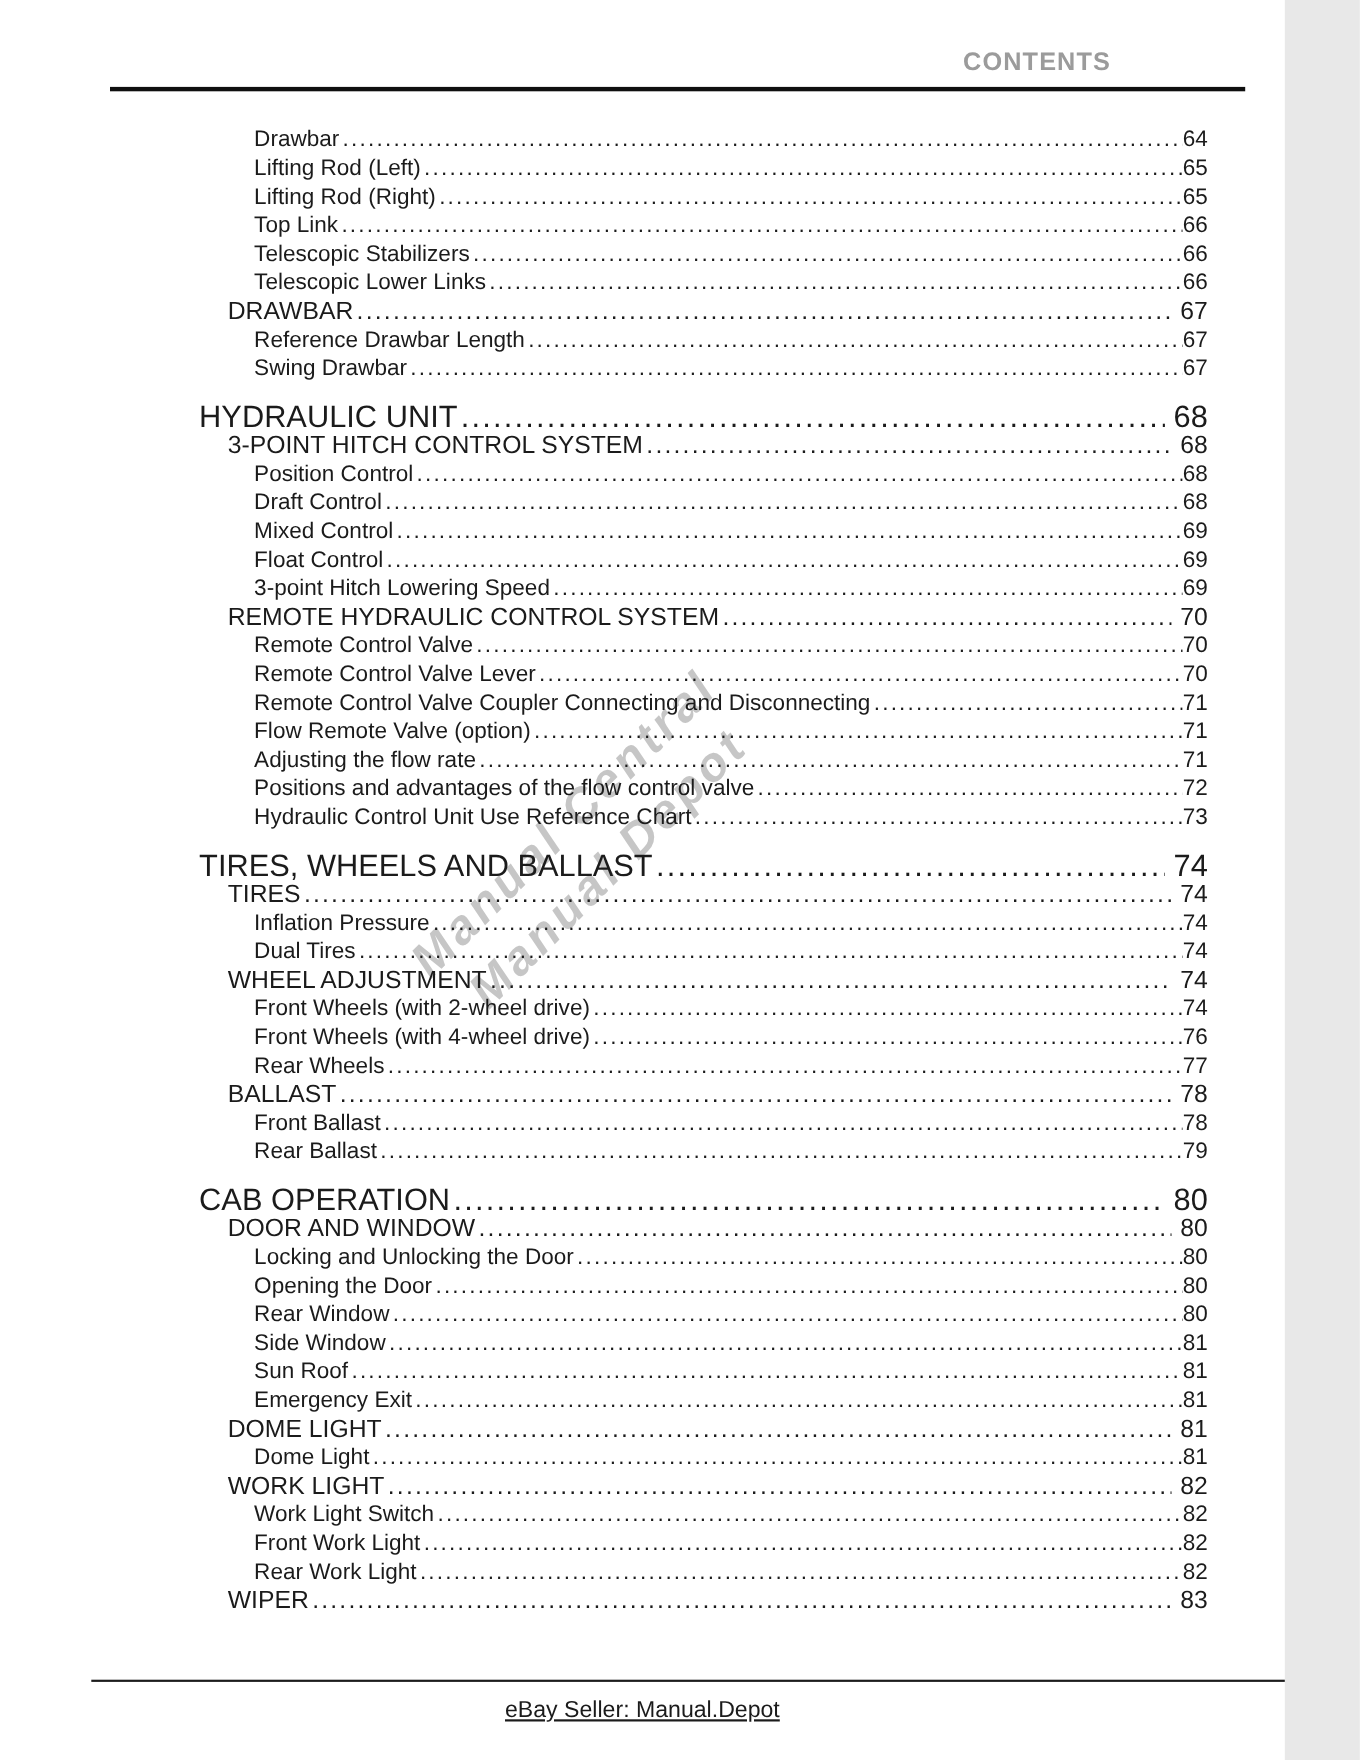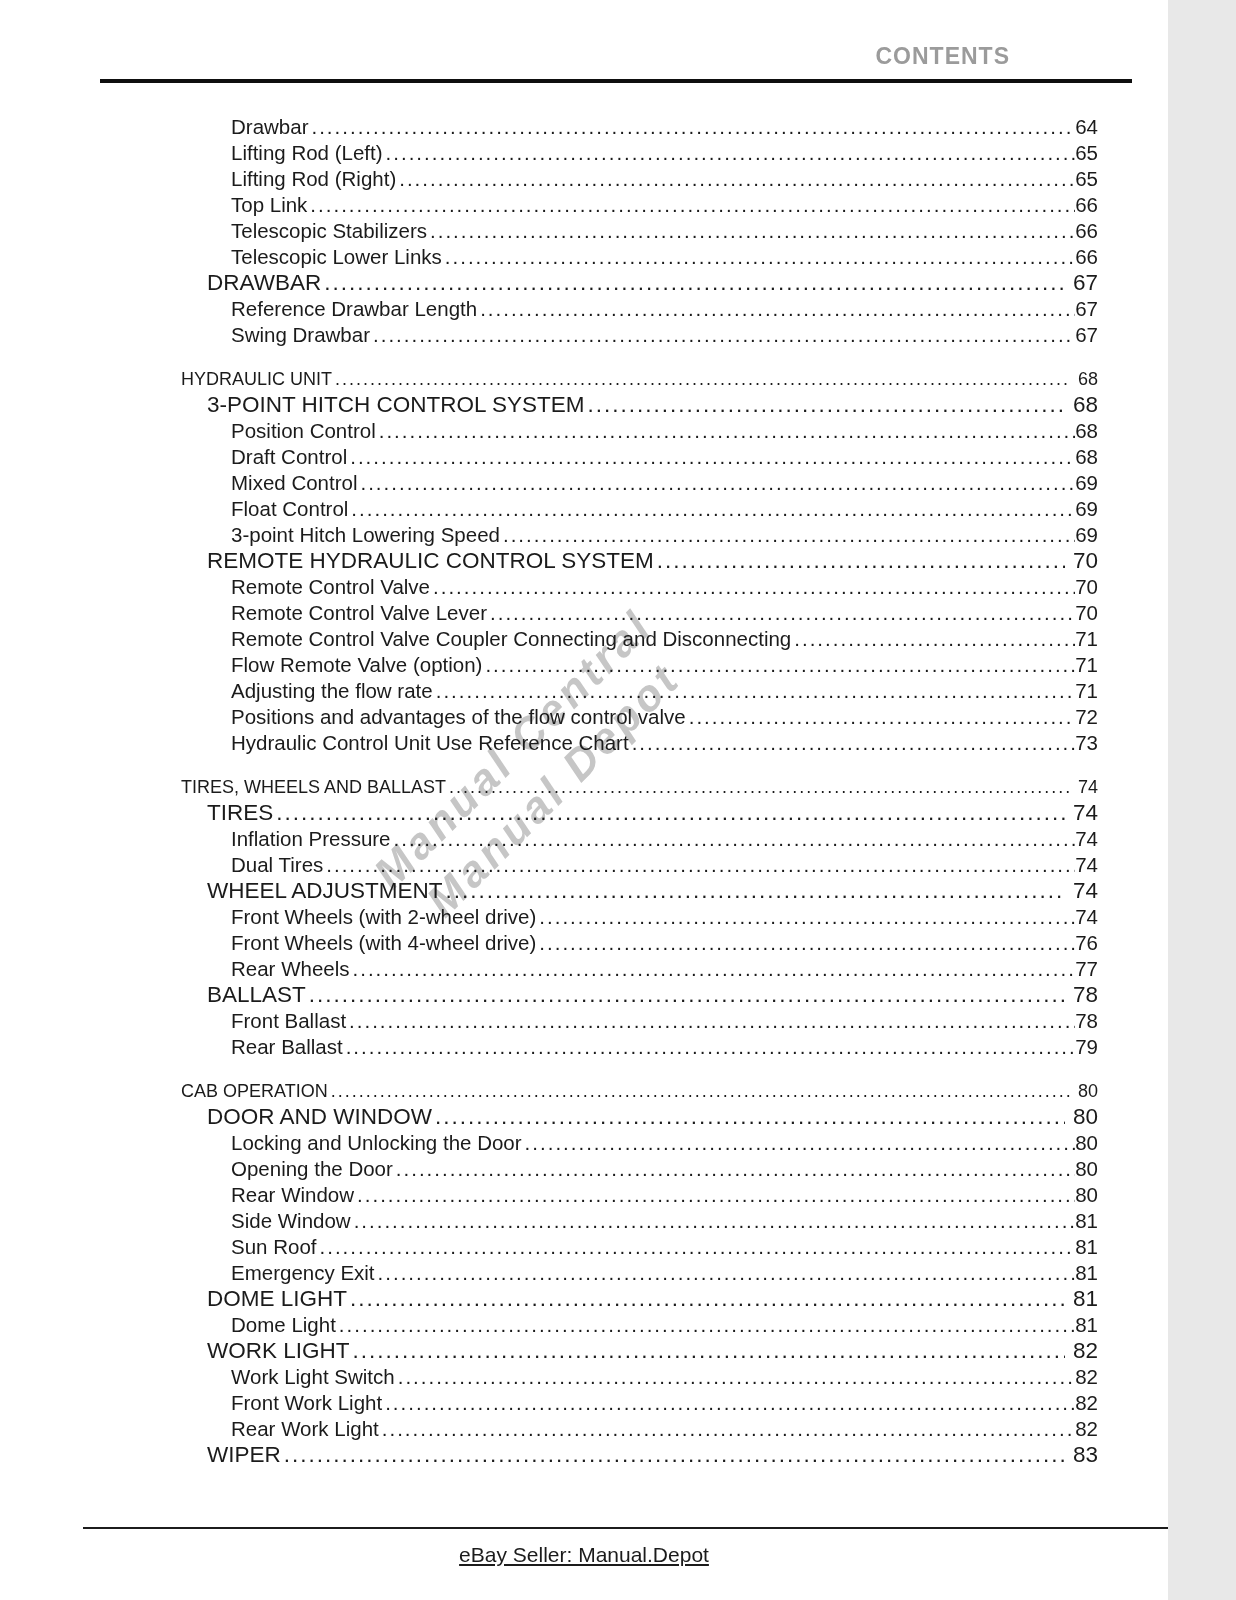--- a/index.html
+++ b/index.html
@@ -67,21 +67,21 @@
   .toc-group:first-child { margin-top: 0; }
   .row {
     display: flex;
     align-items: baseline;
     height: 26px;
     line-height: 26px;
     font-size: 20.5px;
     white-space: nowrap;
     overflow: hidden;
   }
-  .row.lv1 { padding-left: 0;    font-size: 18px; }
+  .row.lv1 { padding-left: 0;    font-size: 28px; }
   .row.lv2 { padding-left: 26px; font-size: 22.5px; }
   .row.lv3 { padding-left: 50px; }
   .row .t { flex: 0 0 auto; }
   .row .dots {
     flex: 1 1 auto;
     overflow: hidden;
     letter-spacing: 2px;
     padding-left: 3px;
   }
   .row .pg { flex: 0 0 auto; }

